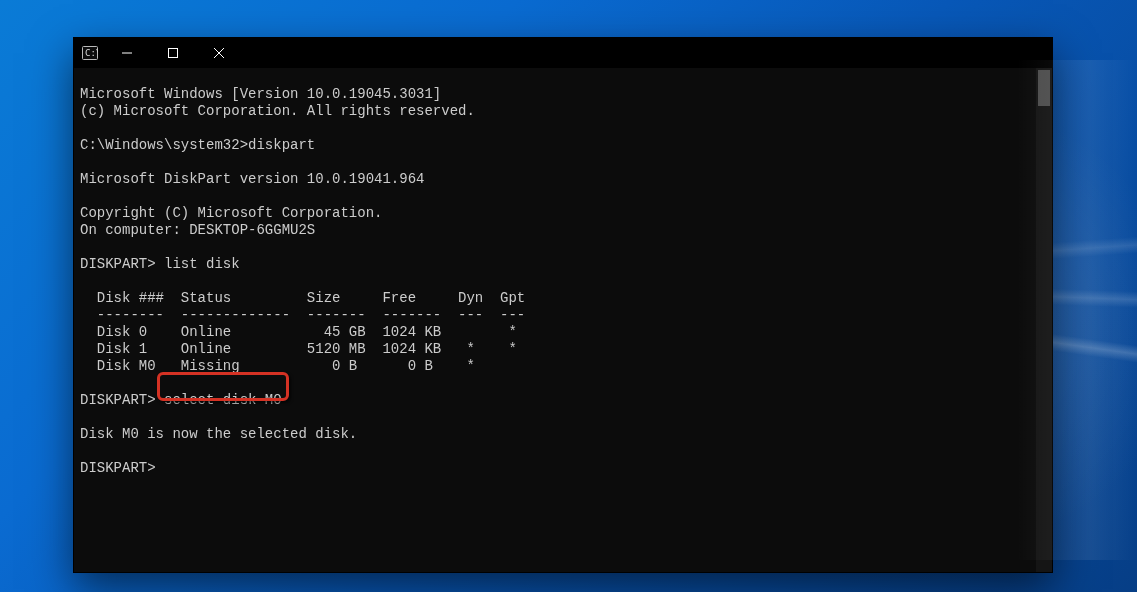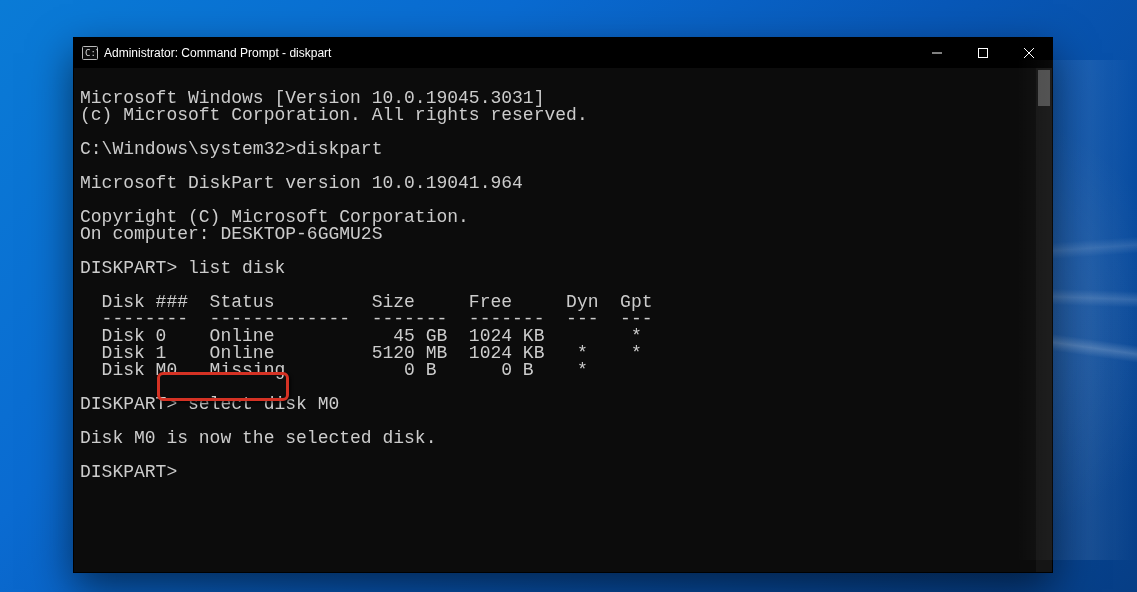--- a/index.html
+++ b/index.html
@@ -99,21 +99,21 @@
     flex: 1;
     display: flex;
     overflow: hidden;
   }
 
   .console {
     flex: 1;
     background: #0c0c0c;
     color: #cccccc;
     font-family: Consolas, "Courier New", monospace;
-    font-size: 18px;
+    font-size: 14px;
     line-height: 17px;
     padding: 4px 4px 4px 6px;
     white-space: pre;
     overflow: hidden;
   }
 
   .scrollbar {
     width: 16px;
     background: #151515;
     position: relative;
@@ -144,21 +144,20 @@
 
   <div class="window">
 
     <div class="titlebar">
       <span class="app-icon">
         <svg viewBox="0 0 16 16">
           <rect x="0.5" y="1.5" width="15" height="13" rx="1" fill="#0c0c0c" stroke="#b9b9b9" stroke-width="1"></rect>
           <text x="3" y="11" font-family="Consolas, monospace" font-size="9" fill="#d9d9d9">C:\</text>
         </svg>
       </span>
-      <span class="title-text">Administrator: Command Prompt - diskpart</span>
       <div class="win-controls">
         <div class="win-btn">
           <svg viewBox="0 0 10 10">
               <path d="M0 5 H10" stroke="#fff" stroke-width="1"></path>
             </svg>
         </div>
         <div class="win-btn">
           <svg viewBox="0 0 10 10">
               <rect x="0.5" y="0.5" width="9" height="9" fill="none" stroke="#fff" stroke-width="1"></rect>
             </svg>

